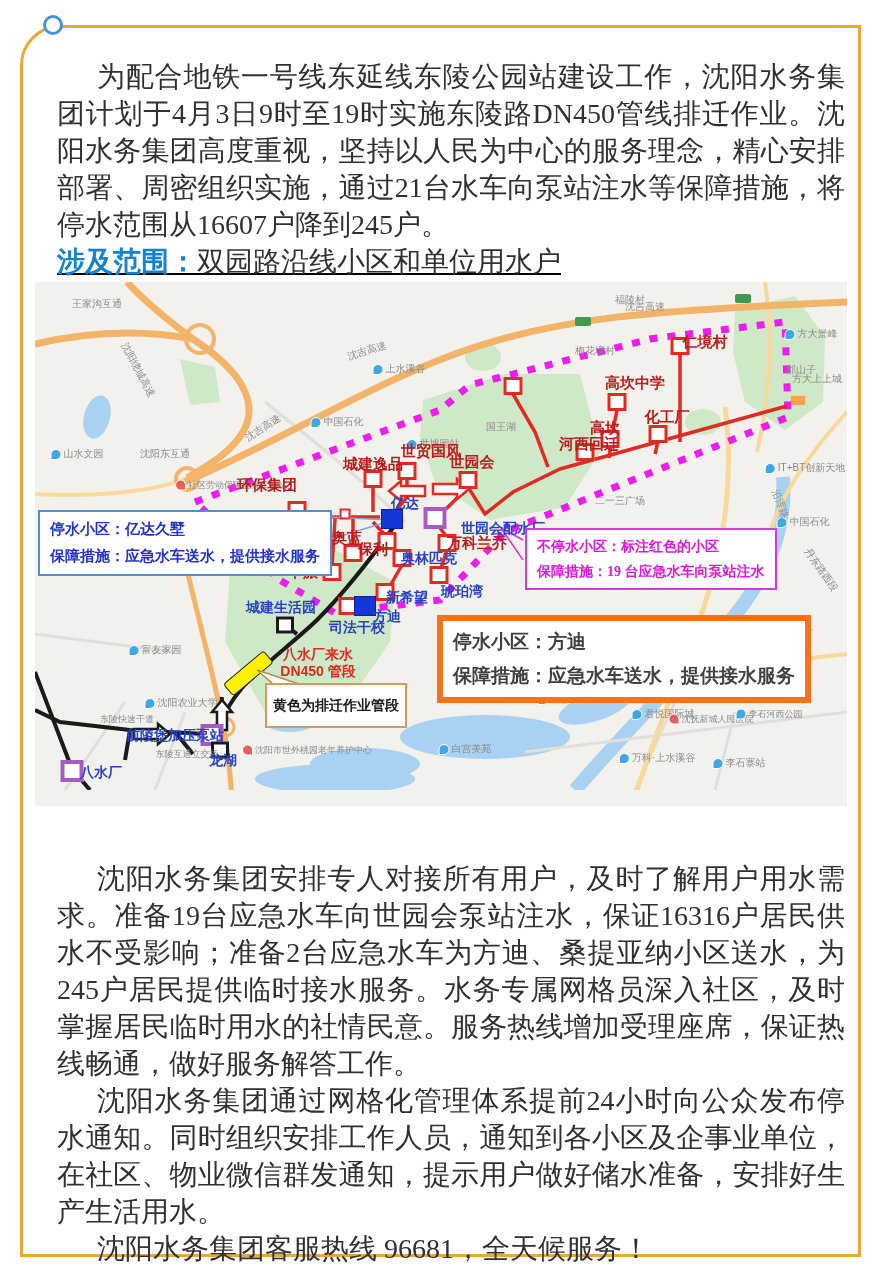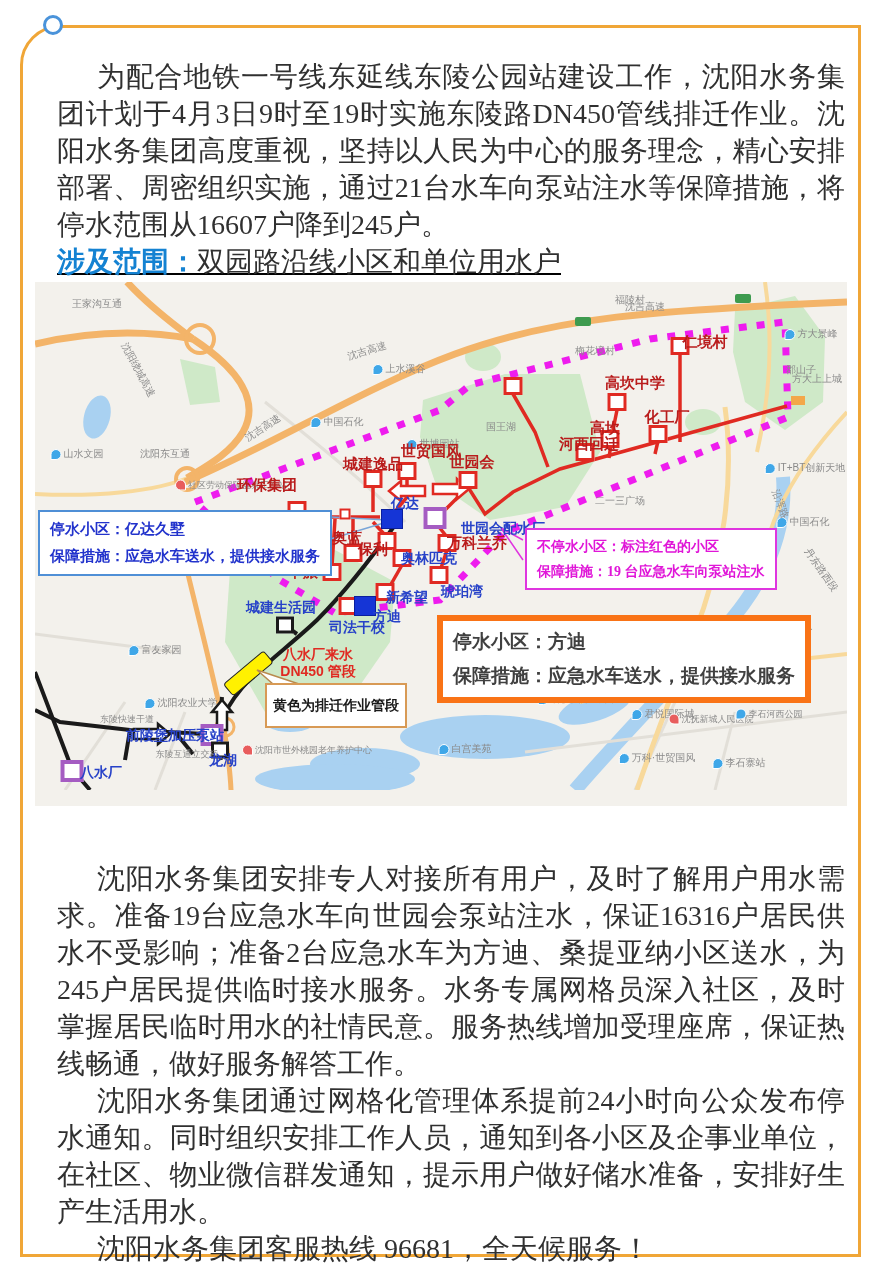--- a/index.html
+++ b/index.html
@@ -299,21 +299,21 @@
         <div class="mlabel g9" style="left: 676px; top: 437px; transform: translate(-50%, -50%);">
           <span class="pin ic-pin-red"></span>
           <span>沈抚新城人民医院</span>
         </div>
         <div class="mlabel g9" style="left: 734px; top: 432px; transform: translate(-50%, -50%);">
           <span class="pin ic-pin-blue"></span>
           <span>李石河西公园</span>
         </div>
         <div class="mlabel" style="left: 622px; top: 476px; transform: translate(-50%, -50%);">
           <span class="pin ic-pin-blue"></span>
-          <span>万科·世贸国风</span>
+          <span>万科·上水溪谷</span>
         </div>
         <div class="mlabel" style="left: 704px; top: 481px; transform: translate(-50%, -50%);">
           <span class="pin ic-pin-blue"></span>
           <span>李石寨站</span>
         </div>
         <div class="mlabel" style="left: 430px; top: 467px; transform: translate(-50%, -50%);">
           <span class="pin ic-pin-blue"></span>
           <span>白宫美苑</span>
         </div>
         <div class="mlabel" style="left: 146px; top: 421px; transform: translate(-50%, -50%);">

